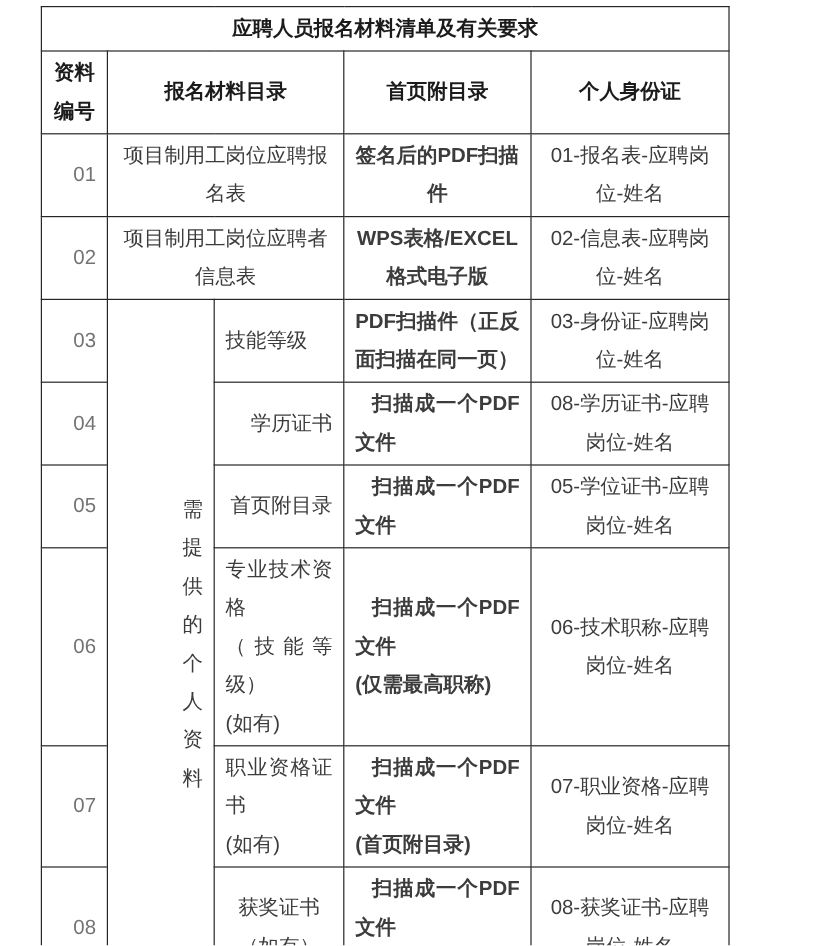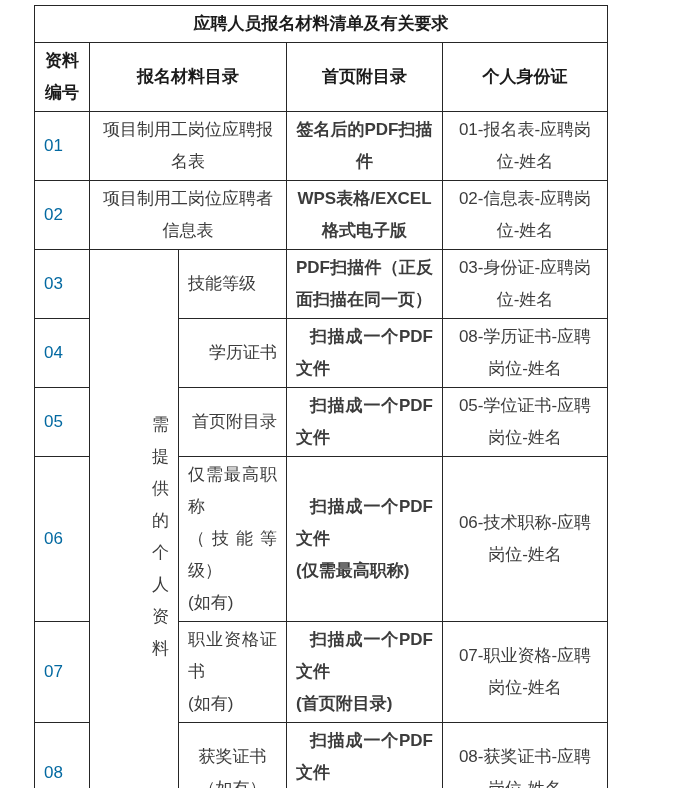--- a/index.html
+++ b/index.html
@@ -58,23 +58,23 @@
   td.head-cell {
     font-weight: bold;
     color: #1b1b1b;
     text-align: center;
     vertical-align: top;
     padding-top: 5px;
   }
   td.head-id { padding-left: 5px; padding-right: 5px; }
 
   td.num-cell {
-    text-align: left;
+    text-align: right;
     padding: 2px 4px;
-    color: #0369a1;
+    color: #737373;
   }
   td.c-center { text-align: center; }
   td.c-justify { text-align: justify; }
   td.c-right { text-align: right; padding-right: 5px; }
   td.fmt-indent { text-indent: 14px; }
   td.fmt-cell { padding: 2px 5px; font-weight: bold; }
   td.item-cell { padding: 2px 10px; }
   td.merged-cell {
     text-align: right;
     vertical-align: middle;
@@ -146,21 +146,21 @@
 
     <tr class="h-r5">
       <td class="num-cell">05</td>
       <td class="item-cell c-right">首页附目录</td>
       <td class="fmt-cell c-justify fmt-indent preline">扫描成一个PDF文件</td>
       <td class="c-center">05-学位证书-应聘岗位-姓名</td>
     </tr>
 
     <tr class="h-r6">
       <td class="num-cell">06</td>
-      <td class="item-cell c-justify preline">仅需最高职称
+      <td class="item-cell c-justify preline">专业技术资格
 （技能等级）
 (如有)</td>
       <td class="fmt-cell c-justify fmt-indent preline">扫描成一个PDF文件
 (仅需最高职称)</td>
       <td class="c-center">06-技术职称-应聘岗位-姓名</td>
     </tr>
 
     <tr class="h-r7">
       <td class="num-cell">07</td>
       <td class="item-cell c-justify preline">职业资格证书

